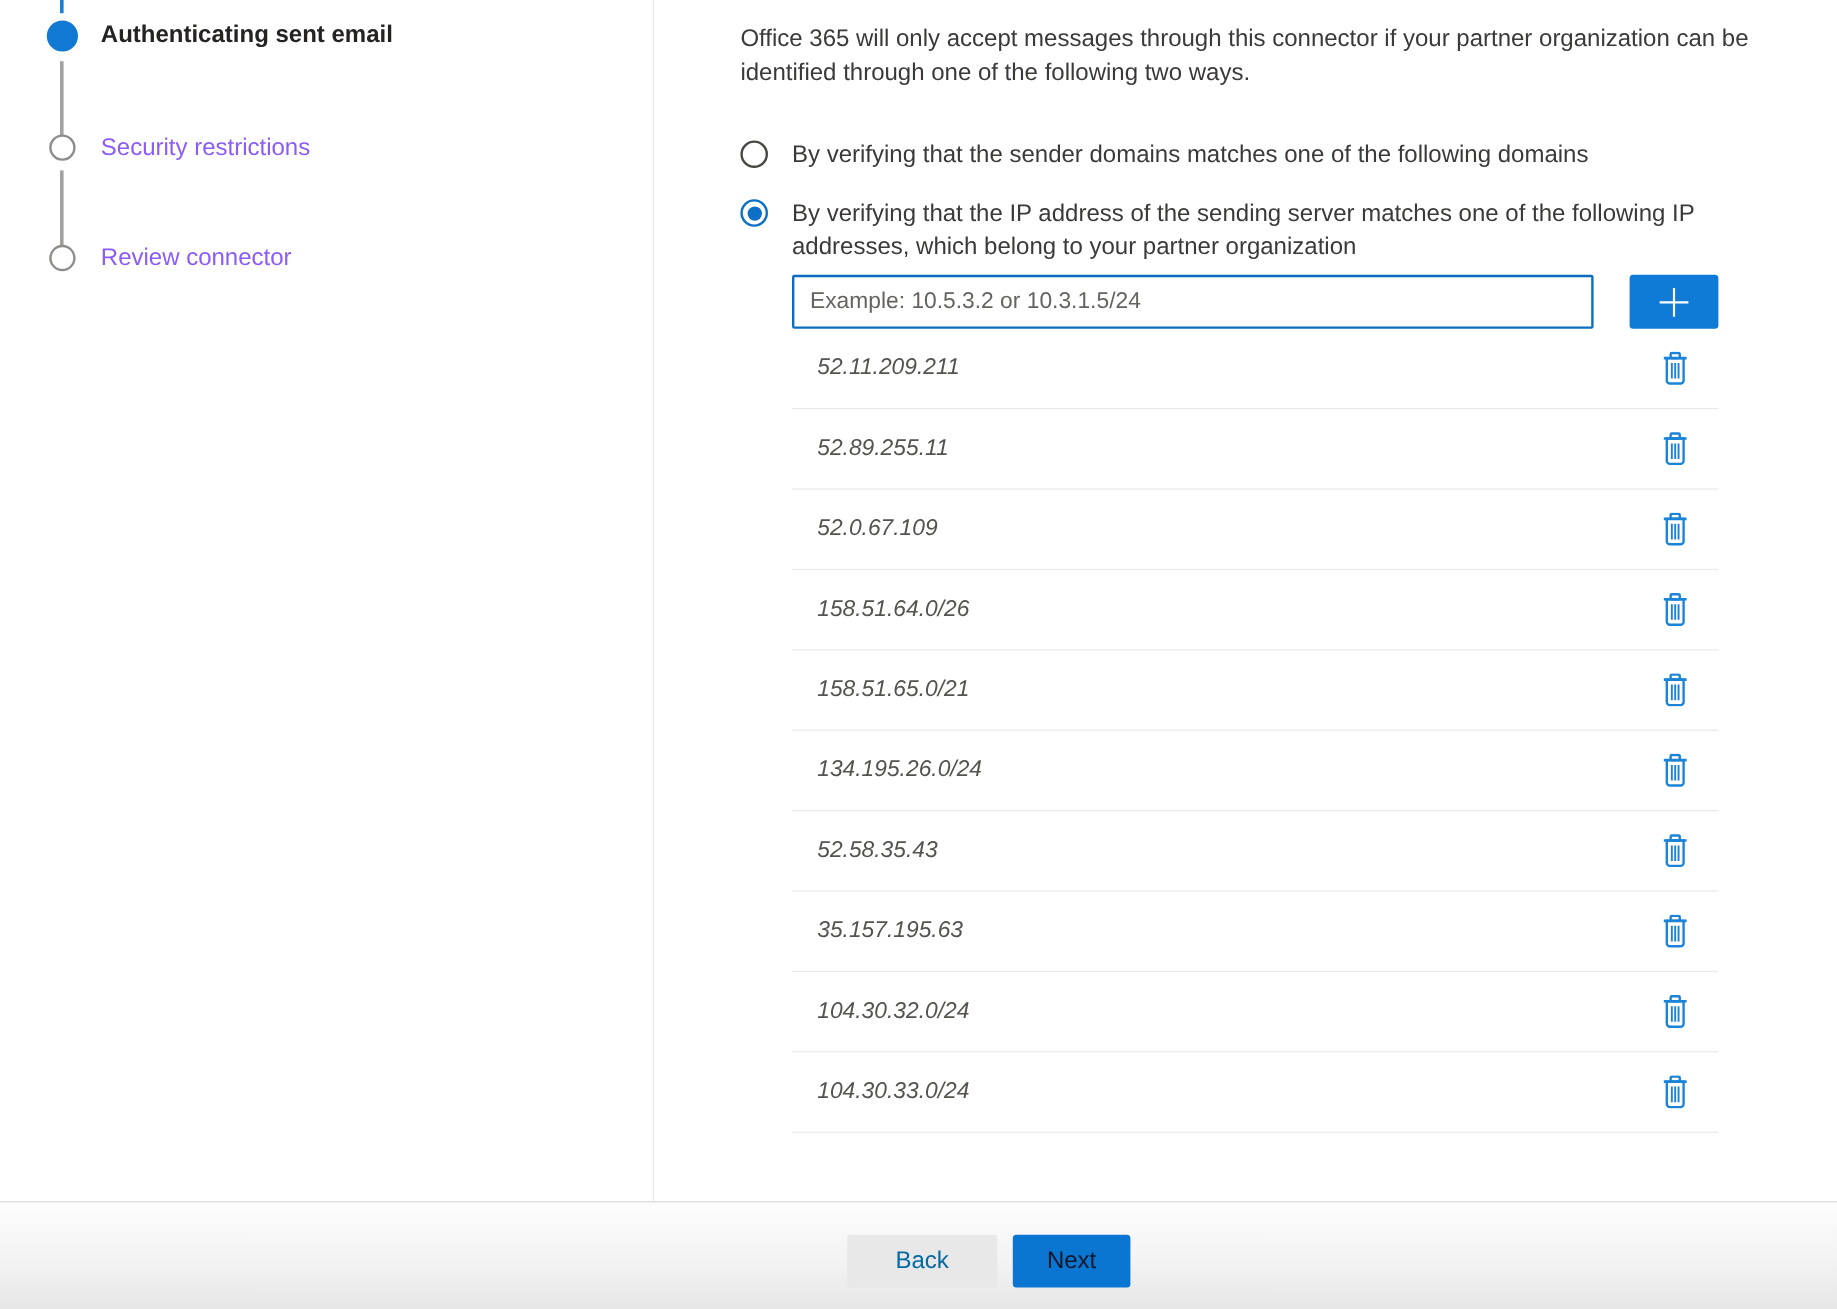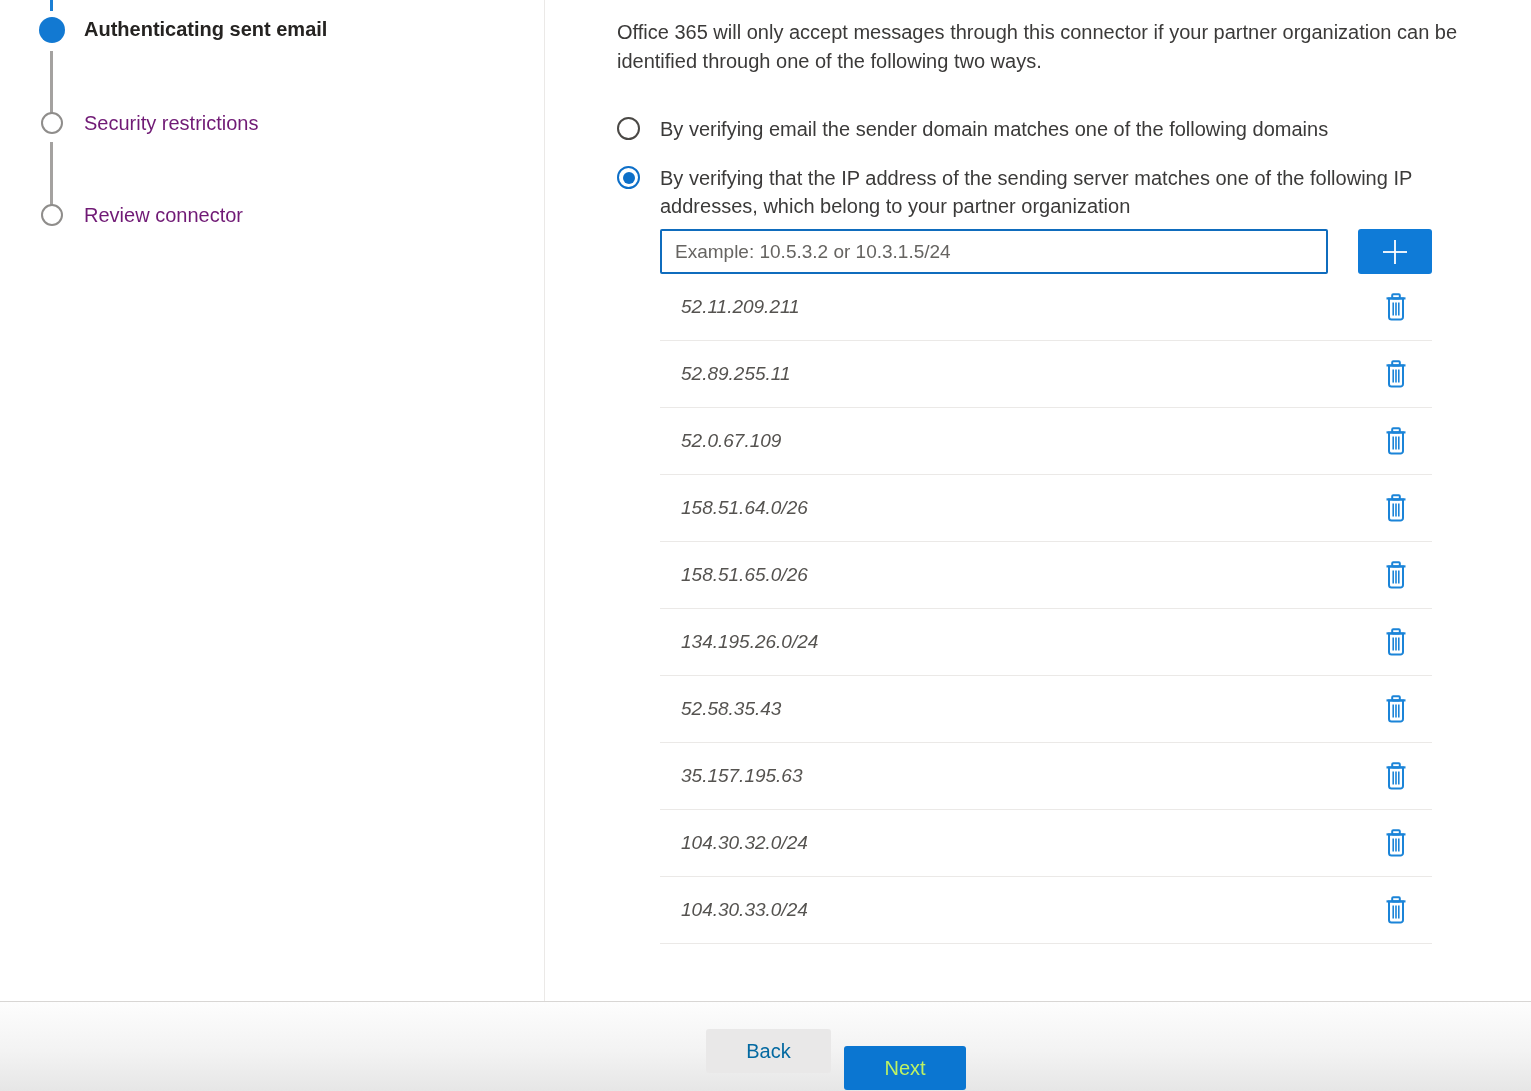--- a/index.html
+++ b/index.html
@@ -29,21 +29,21 @@
   }
   .step-circle.idle { width:22px; height:22px; border:2.5px solid #8f8d8b; }
   .step-circle.idle.c2 { left:41px; top:112px; }
   .step-circle.idle.c3 { left:41px; top:204px; }
   .step-conn {
     position:absolute; left:50px; width:3px; height:63px; background:#a4a2a0;
   }
   .step-conn.k1 { top:51px; }
   .step-conn.k2 { top:142px; }
   .step-label {
-    position:absolute; left:84px; font-size:20px; color:#701a75; white-space:nowrap;
+    position:absolute; left:84px; font-size:20px; color:#8b5cf6; white-space:nowrap;
   }
   .step-label.active { top:18px; font-weight:700; color:#252321; }
   .step-label.l2 { top:112px; }
   .step-label.l3 { top:204px; }
 
   
   .content {
     position:absolute; left:546px; top:0; width:985px; height:1001px;
     overflow:hidden; padding:18px 16px 0 71px;
   }
@@ -99,21 +99,21 @@
     background:linear-gradient(180deg,#fdfdfd 0%,#f3f3f3 55%,#e6e6e6 100%);
   }
   .footer-btns {
     display:flex; gap:13px; padding:27px 0 0 706px;
   }
   .btn {
     height:44px; border:none; border-radius:3px; cursor:pointer;
     font-family:"Liberation Sans", sans-serif; font-size:20px;
   }
   .btn.back { width:125px; background:#e9e8e8; color:#0369a1; }
-  .btn.next { width:122px; background:#0b76d1; color:#bef264;margin-top:17px; }
+  .btn.next { width:98px; background:#0b76d1; color:#0f172a; }
 </style>
 </head>
 <body>
 
 <div class="app">
 
   <aside class="left-pane">
     <div class="step-stub"></div>
 
     <div class="step-circle active"></div>
@@ -129,21 +129,21 @@
     <div class="step-circle idle c3"></div>
     <span class="step-label l3">Review connector</span>
   </aside>
 
   <main class="content">
     <p class="desc">Office 365 will only accept messages through this connector if your partner organization can be identified through one of the following two ways.</p>
 
     <div class="option">
       <span class="radio" role="radio" aria-checked="false"></span>
       <div class="option-body">
-        <span class="option-label">By verifying email the sender domain matches one of the following domains</span>
+        <span class="option-label">By verifying that the sender domains matches one of the following domains</span>
       </div>
     </div>
 
     <div class="option">
       <span class="radio selected" role="radio" aria-checked="true"></span>
       <div class="option-body">
         <span class="option-label">By verifying that the IP address of the sending server matches one of the following IP addresses, which belong to your partner organization</span>
 
         <div class="input-row">
           <input class="ip-input" type="text" placeholder="Example: 10.5.3.2 or 10.3.1.5/24" style="">
@@ -208,21 +208,21 @@
                   <line x1="2.5" y1="5.4" x2="21.5" y2="5.4" stroke="#1b84d8" stroke-width="2.2"></line>
                   <path d="M5 5.4 H19 V24 a2.6 2.6 0 0 1 -2.6 2.6 H7.6 A2.6 2.6 0 0 1 5 24 Z" fill="none" stroke="#1b84d8" stroke-width="2"></path>
                   <line x1="9.2" y1="9.5" x2="9.2" y2="22.5" stroke="#1b84d8" stroke-width="1.6"></line>
                   <line x1="12" y1="9.5" x2="12" y2="22.5" stroke="#1b84d8" stroke-width="1.6"></line>
                   <line x1="14.8" y1="9.5" x2="14.8" y2="22.5" stroke="#1b84d8" stroke-width="1.6"></line>
                 </svg>
               </button>
             </div>
 
             <div class="ip-row">
-              <span class="ip-text">158.51.65.0/26</span>
+              <span class="ip-text">158.51.65.0/21</span>
               <button class="del-btn" aria-label="Delete IP address">
                 <svg width="24" height="28" viewBox="0 0 24 28">
                   <rect x="8.2" y="1.2" width="7.6" height="4.2" rx="1" fill="none" stroke="#1b84d8" stroke-width="2"></rect>
                   <line x1="2.5" y1="5.4" x2="21.5" y2="5.4" stroke="#1b84d8" stroke-width="2.2"></line>
                   <path d="M5 5.4 H19 V24 a2.6 2.6 0 0 1 -2.6 2.6 H7.6 A2.6 2.6 0 0 1 5 24 Z" fill="none" stroke="#1b84d8" stroke-width="2"></path>
                   <line x1="9.2" y1="9.5" x2="9.2" y2="22.5" stroke="#1b84d8" stroke-width="1.6"></line>
                   <line x1="12" y1="9.5" x2="12" y2="22.5" stroke="#1b84d8" stroke-width="1.6"></line>
                   <line x1="14.8" y1="9.5" x2="14.8" y2="22.5" stroke="#1b84d8" stroke-width="1.6"></line>
                 </svg>
               </button>

